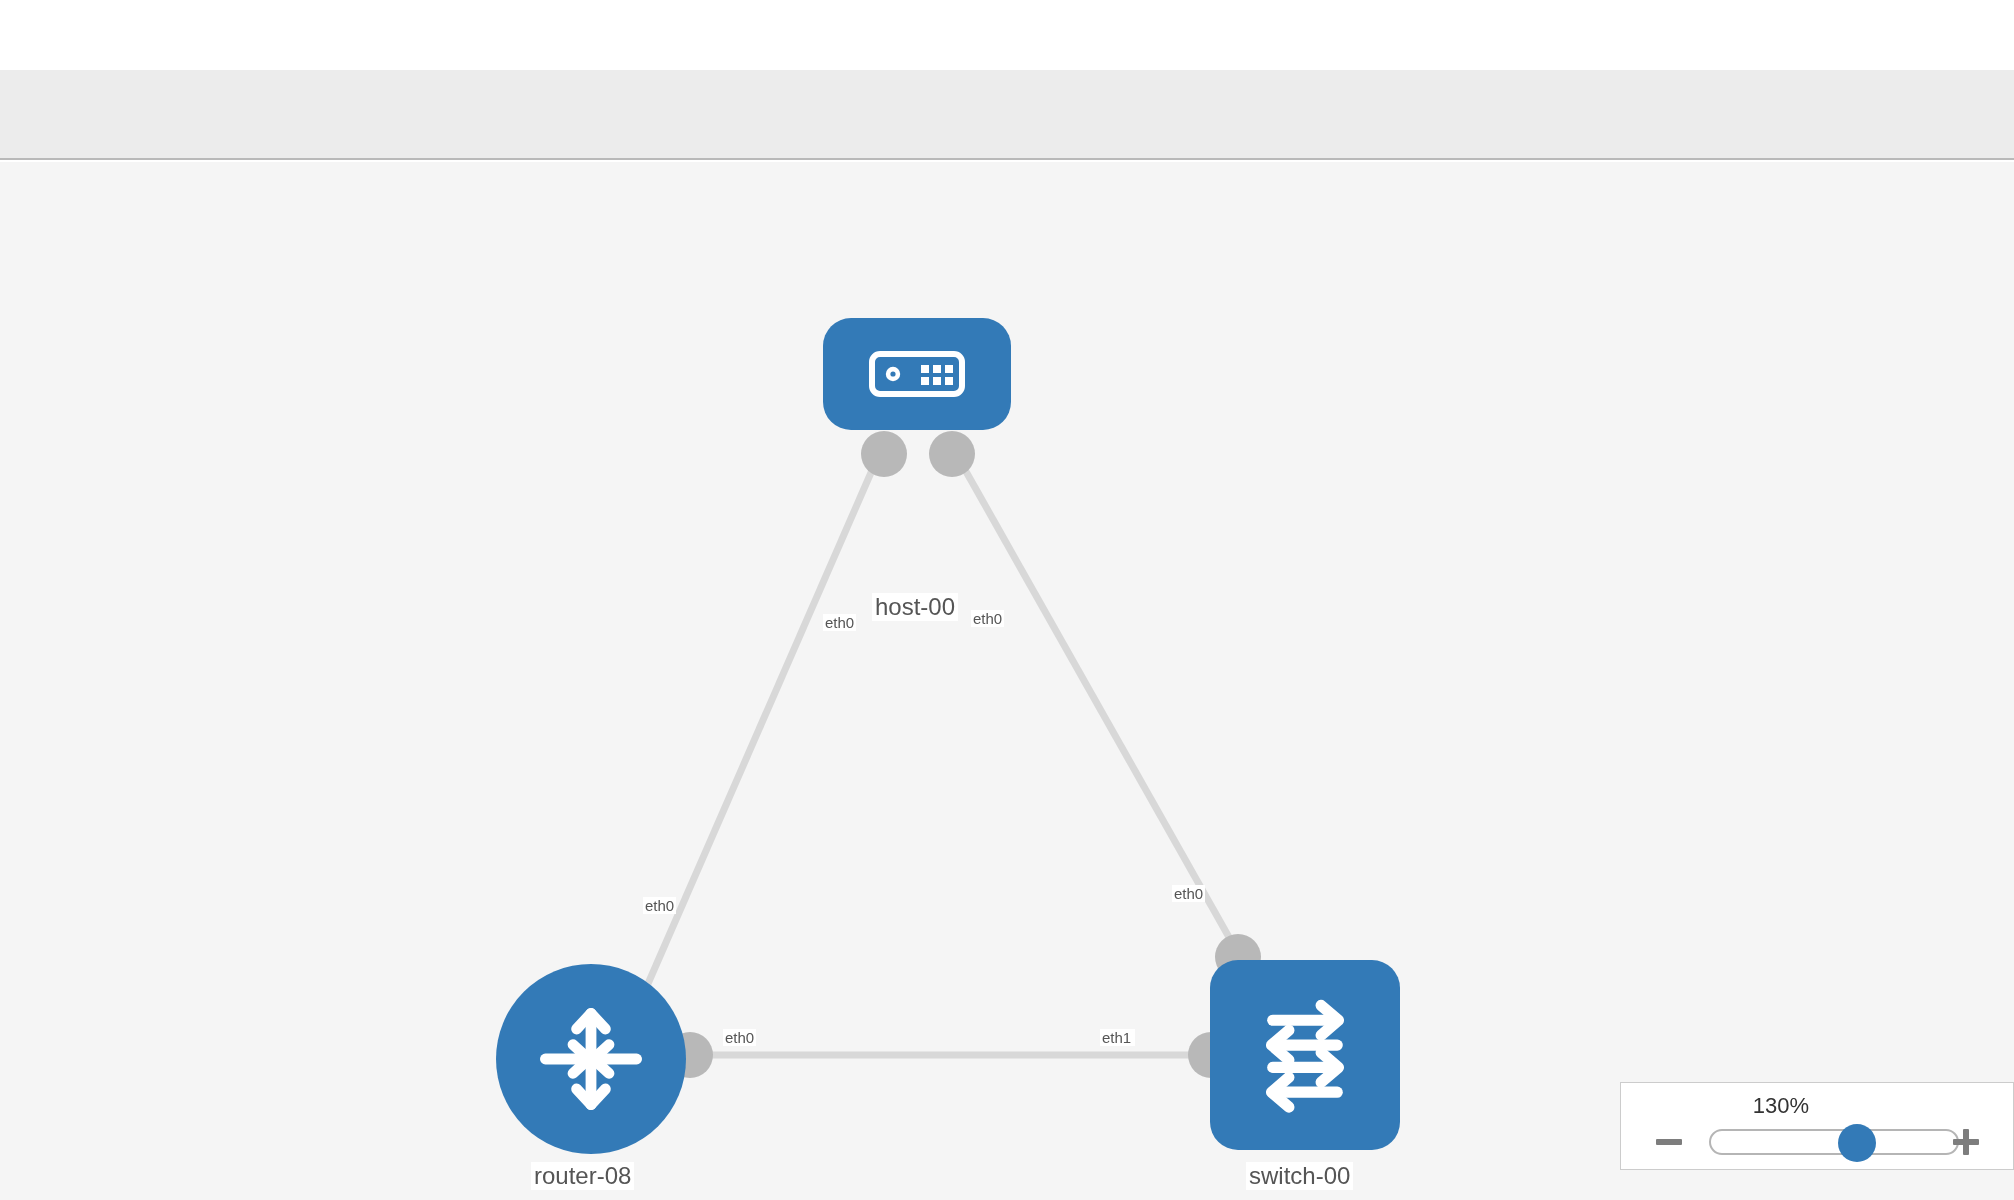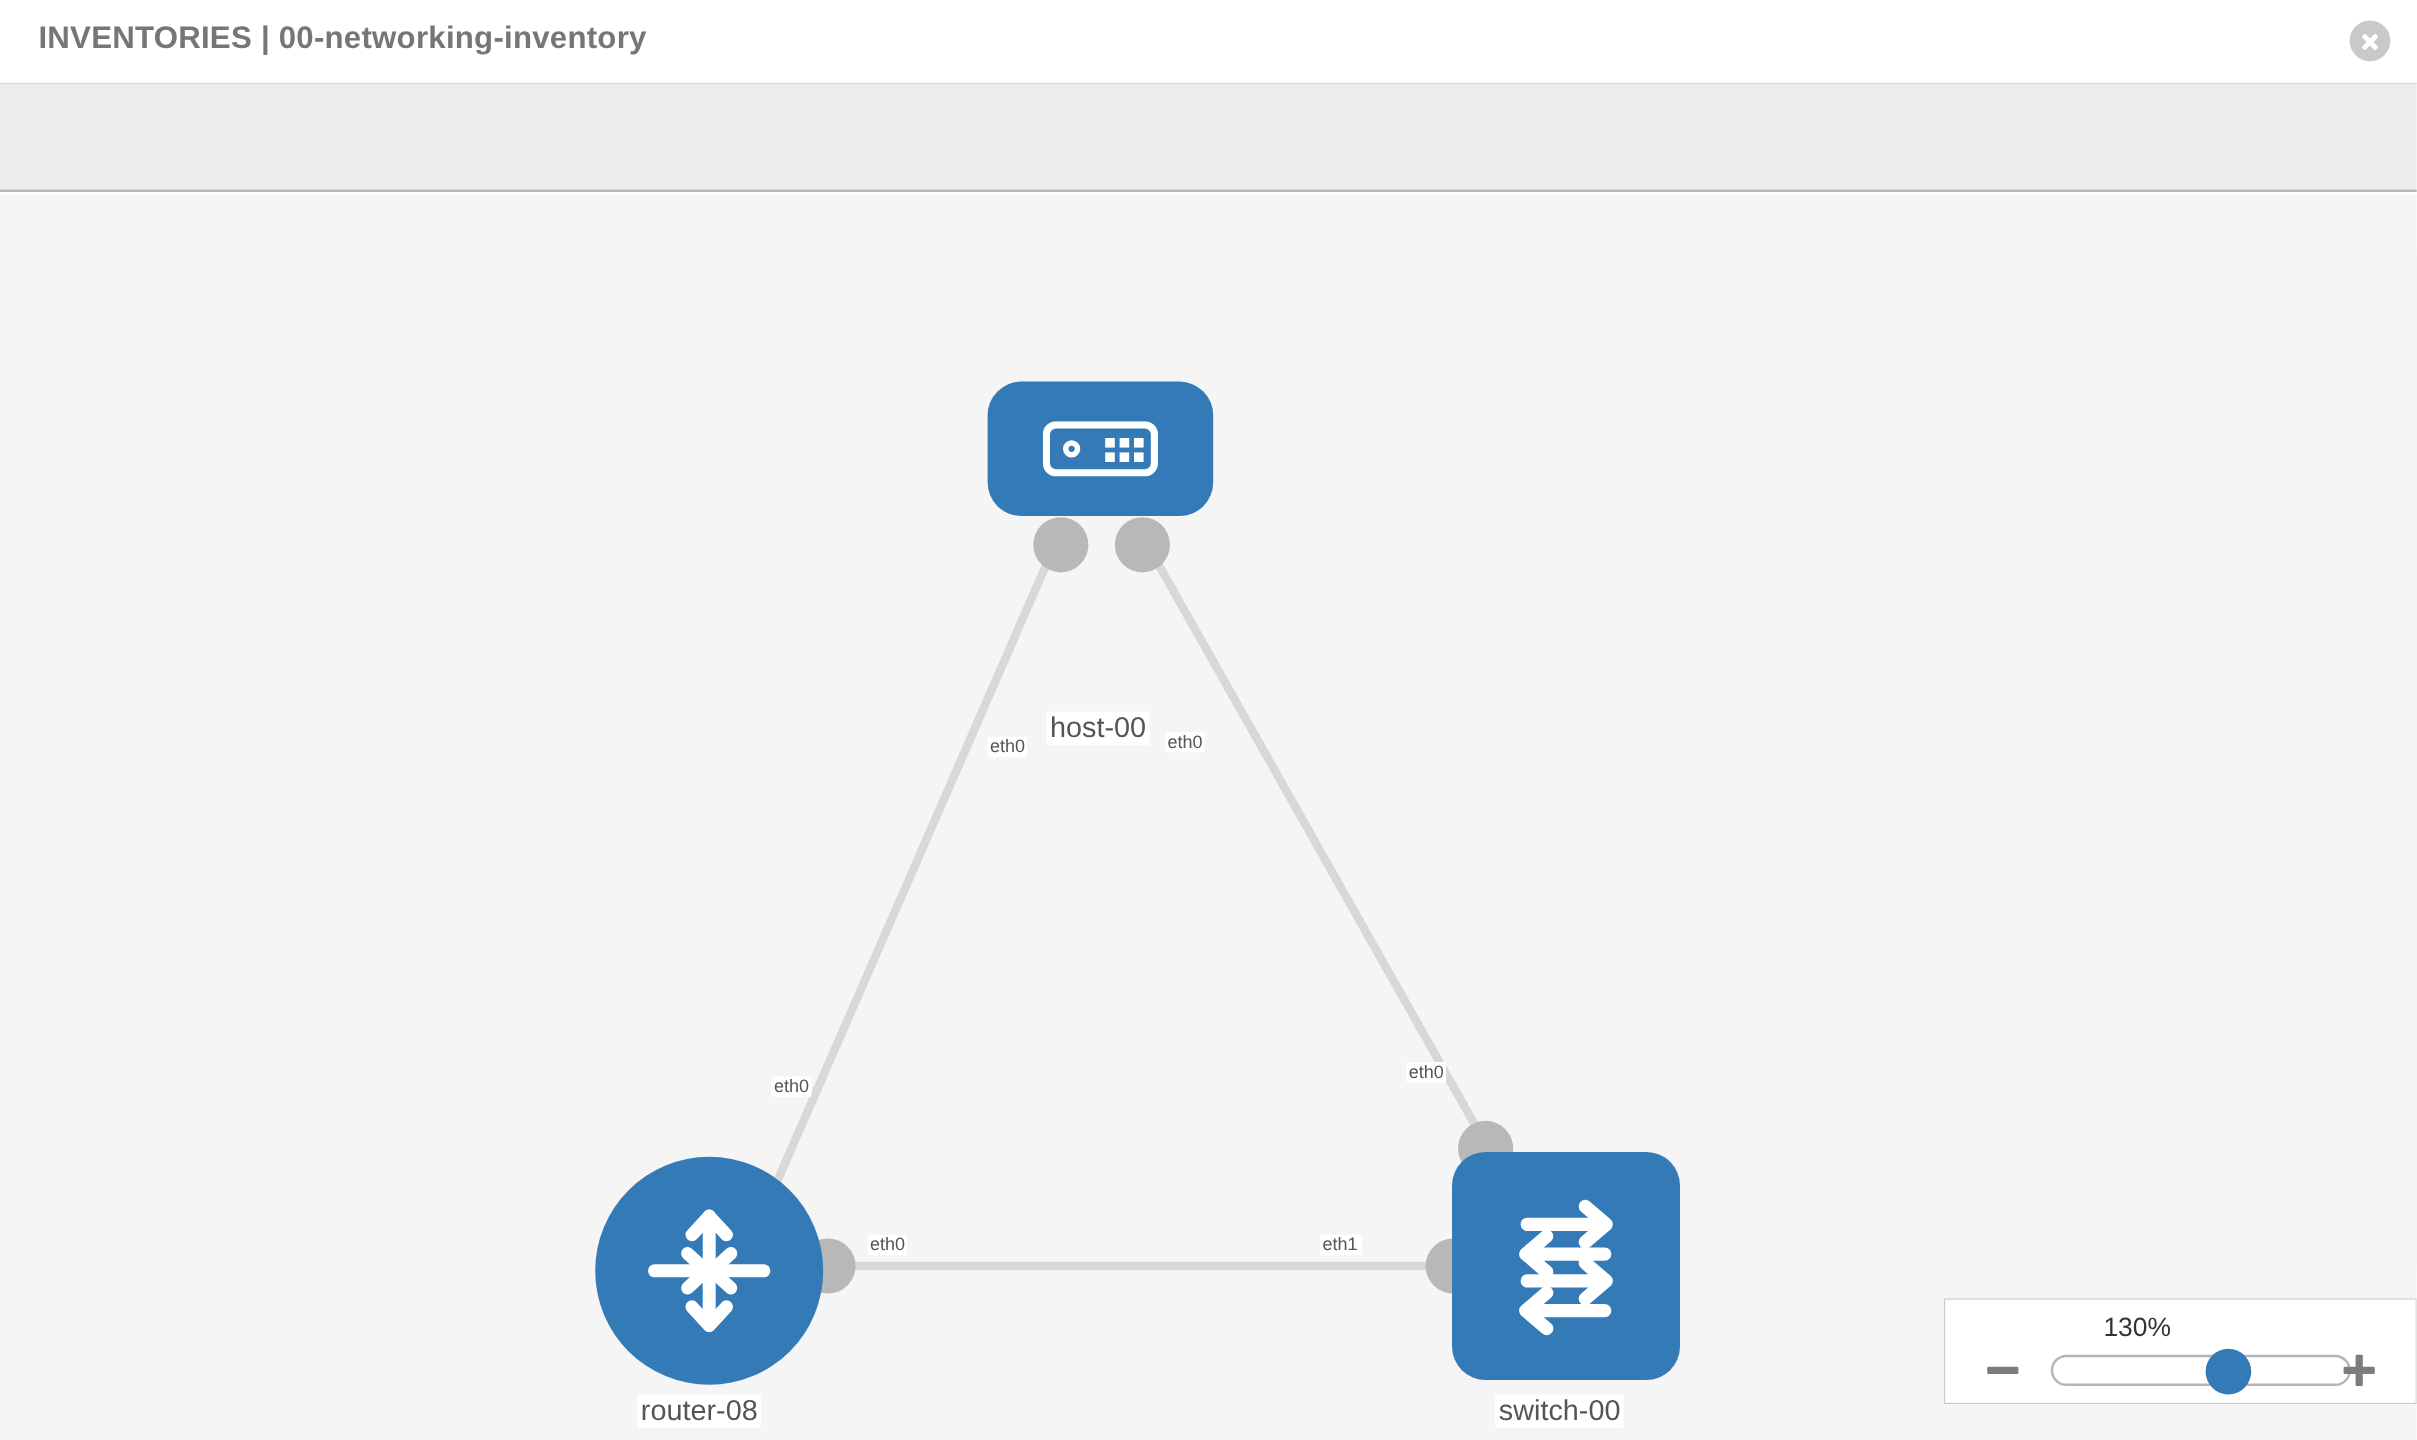--- a/index.html
+++ b/index.html
@@ -157,24 +157,20 @@
     position: absolute; top: -7px; left: 130px;
     width: 38px; height: 38px; border-radius: 50%;
     background: #337ab7; cursor: grab;
   }
 </style>
 </head>
 <body>
 
 <div id="app">
 
-  <div class="header">
-    <div class="page-title">INVENTORIES | 00-networking-inventory</div>
-    <div class="close-btn"></div>
-  </div>
 
   <div class="toolbar">
 
 
     <div class="tool-icon wrench">
       <svg viewBox="0 0 24 24" fill="#80858e">
         <path d="M20.1 3.9a5.5 5.5 0 0 0-6.6 6.9L3.6 20.7a1.6 1.6 0 0 0 0 2.3 1.6 1.6 0 0 0 2.3 0l9.9-9.9a5.5 5.5 0 0 0 6.9-6.6l-3 3-2.6-.7-.7-2.6 3-3z"></path>
       </svg>
     </div>
 

